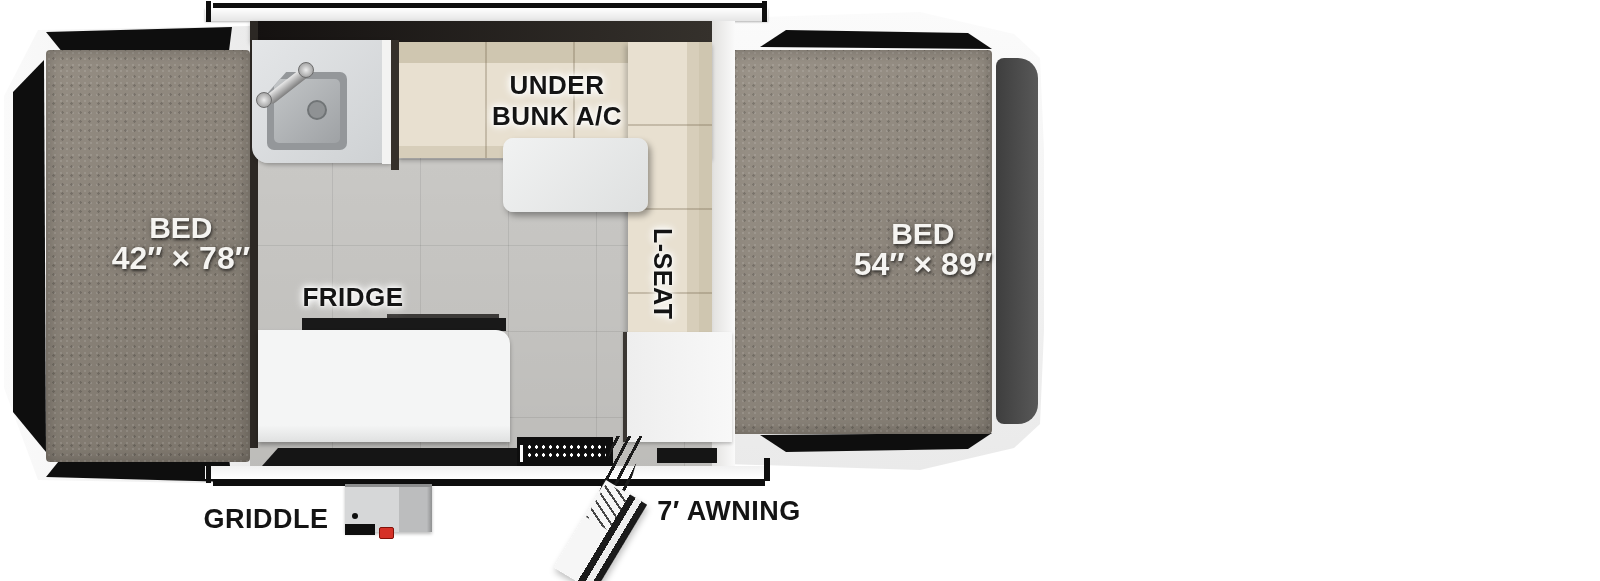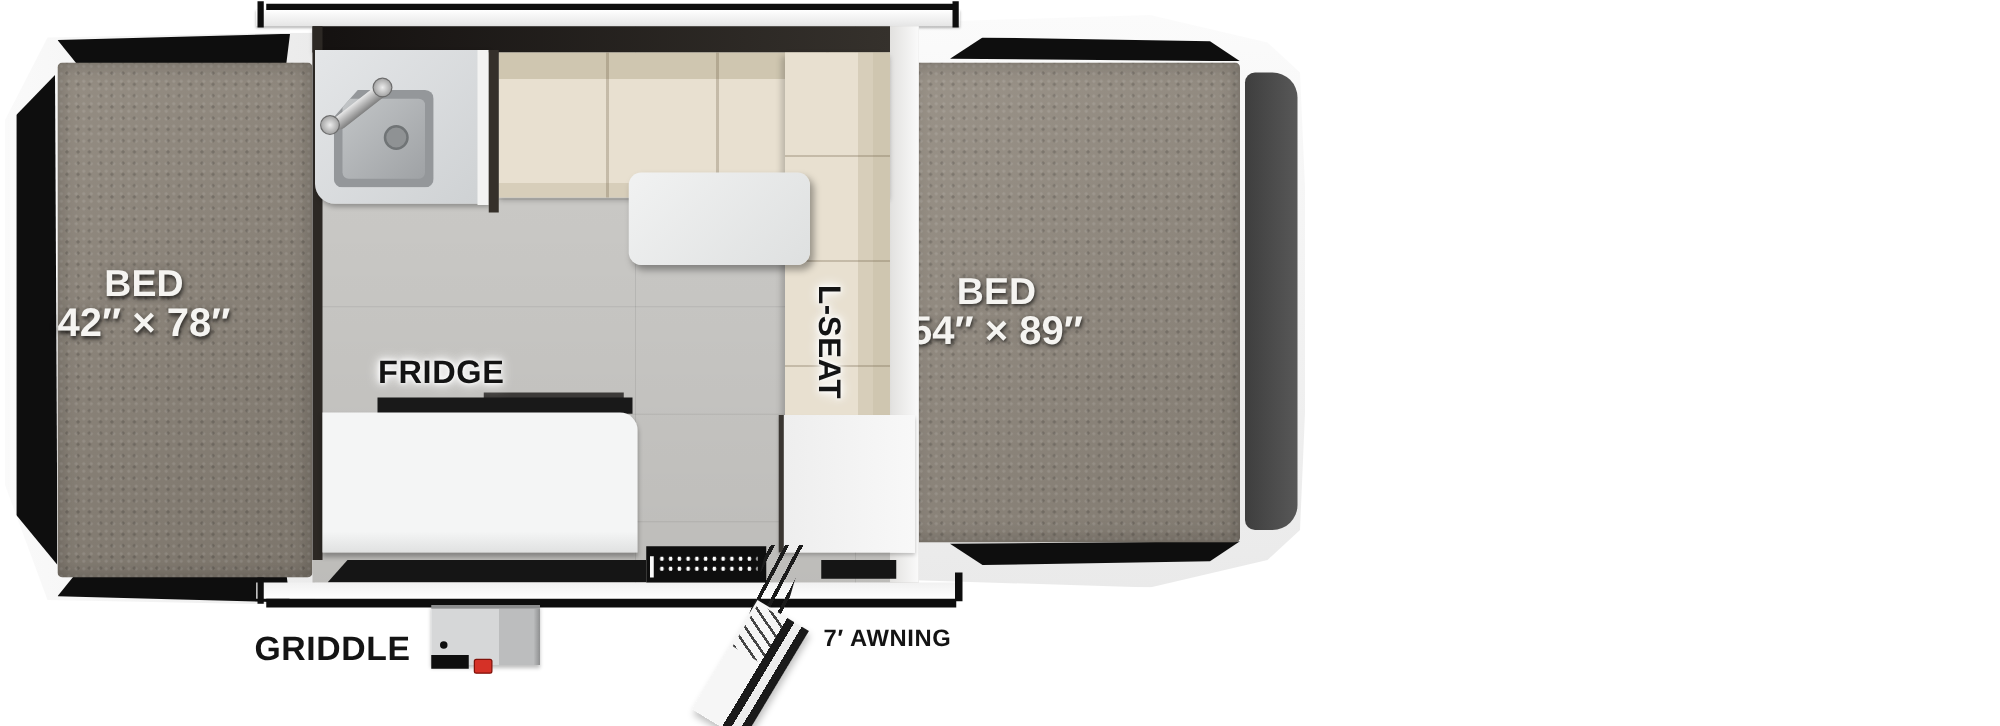--- a/index.html
+++ b/index.html
@@ -12,21 +12,21 @@
   .mattress{
     background-color:#8d857a;
     background-image:
       radial-gradient(rgba(255,255,255,.11) 1px, transparent 1.5px),
       radial-gradient(rgba(0,0,0,.17) 1px, transparent 1.5px),
       linear-gradient(145deg, rgba(255,255,255,.07), rgba(0,0,0,.12));
     background-size:6px 6px, 9px 9px, 100% 100%;
     background-position:0 0, 3px 4px, 0 0;
     border-radius:4px;
     box-shadow:inset 0 0 16px rgba(0,0,0,.28);
-    display:flex;flex-direction:column;align-items:flex-start;justify-content:center;
+    display:flex;flex-direction:column;align-items:flex-end;justify-content:center;
   }
   .mattress.right{background-color:#938b80;}
   .floor{
     background-color:#c9c8c5;
     background-image:
       linear-gradient(rgba(0,0,0,.08) 1px, transparent 1px),
       linear-gradient(90deg, rgba(0,0,0,.08) 1px, transparent 1px),
       linear-gradient(180deg, rgba(255,255,255,.32) 0%, rgba(255,255,255,0) 30%, rgba(0,0,0,.06) 100%);
     background-size:88px 86px, 88px 86px, 100% 100%;
     background-position:-30px 52px, -6px 0, 0 0;
@@ -177,22 +177,26 @@
   </div>
 
   <div class="abs" style="left:345px;top:484px;width:87px;height:45px;border-top:3px solid #8c8d8e;
               background:linear-gradient(90deg,#d6d7d8 0 62%,#bcbdbe 62% 94%,#8f9091);
               box-shadow:0 2px 3px rgba(0,0,0,.25);"></div>
   <div class="abs blk" style="left:345px;top:524px;width:30px;height:11px;"></div>
   <div class="abs blk" style="left:352px;top:513px;width:6px;height:6px;border-radius:50%;"></div>
   <div class="abs" style="left:379px;top:527px;width:13px;height:10px;border-radius:2px;
               background:#d53127;border:1px solid #801109;"></div>
 
+  <div class="abs lbl" style="left:437px;top:70px;width:240px;">
+    <div>UNDER</div>
+    <div>BUNK A/C</div>
+  </div>
 
   <div class="abs lbl vert" style="left:648px;top:222px;height:104px;width:30px;font-size:25px;">L-SEAT</div>
 
   <div class="abs lbl lbl-plain" style="left:196px;top:504px;width:140px;font-size:27px;">GRIDDLE</div>
 
   <div class="abs lbl" style="left:283px;top:282px;width:140px;">FRIDGE</div>
 
-  <div class="abs lbl lbl-plain" style="left:630px;top:496px;width:160px;font-size:19px;">7′ AWNING</div>
+  <div class="abs lbl lbl-plain" style="left:649px;top:496px;width:160px;font-size:27px;">7′ AWNING</div>
 
 </div>
 
 </body></html>

